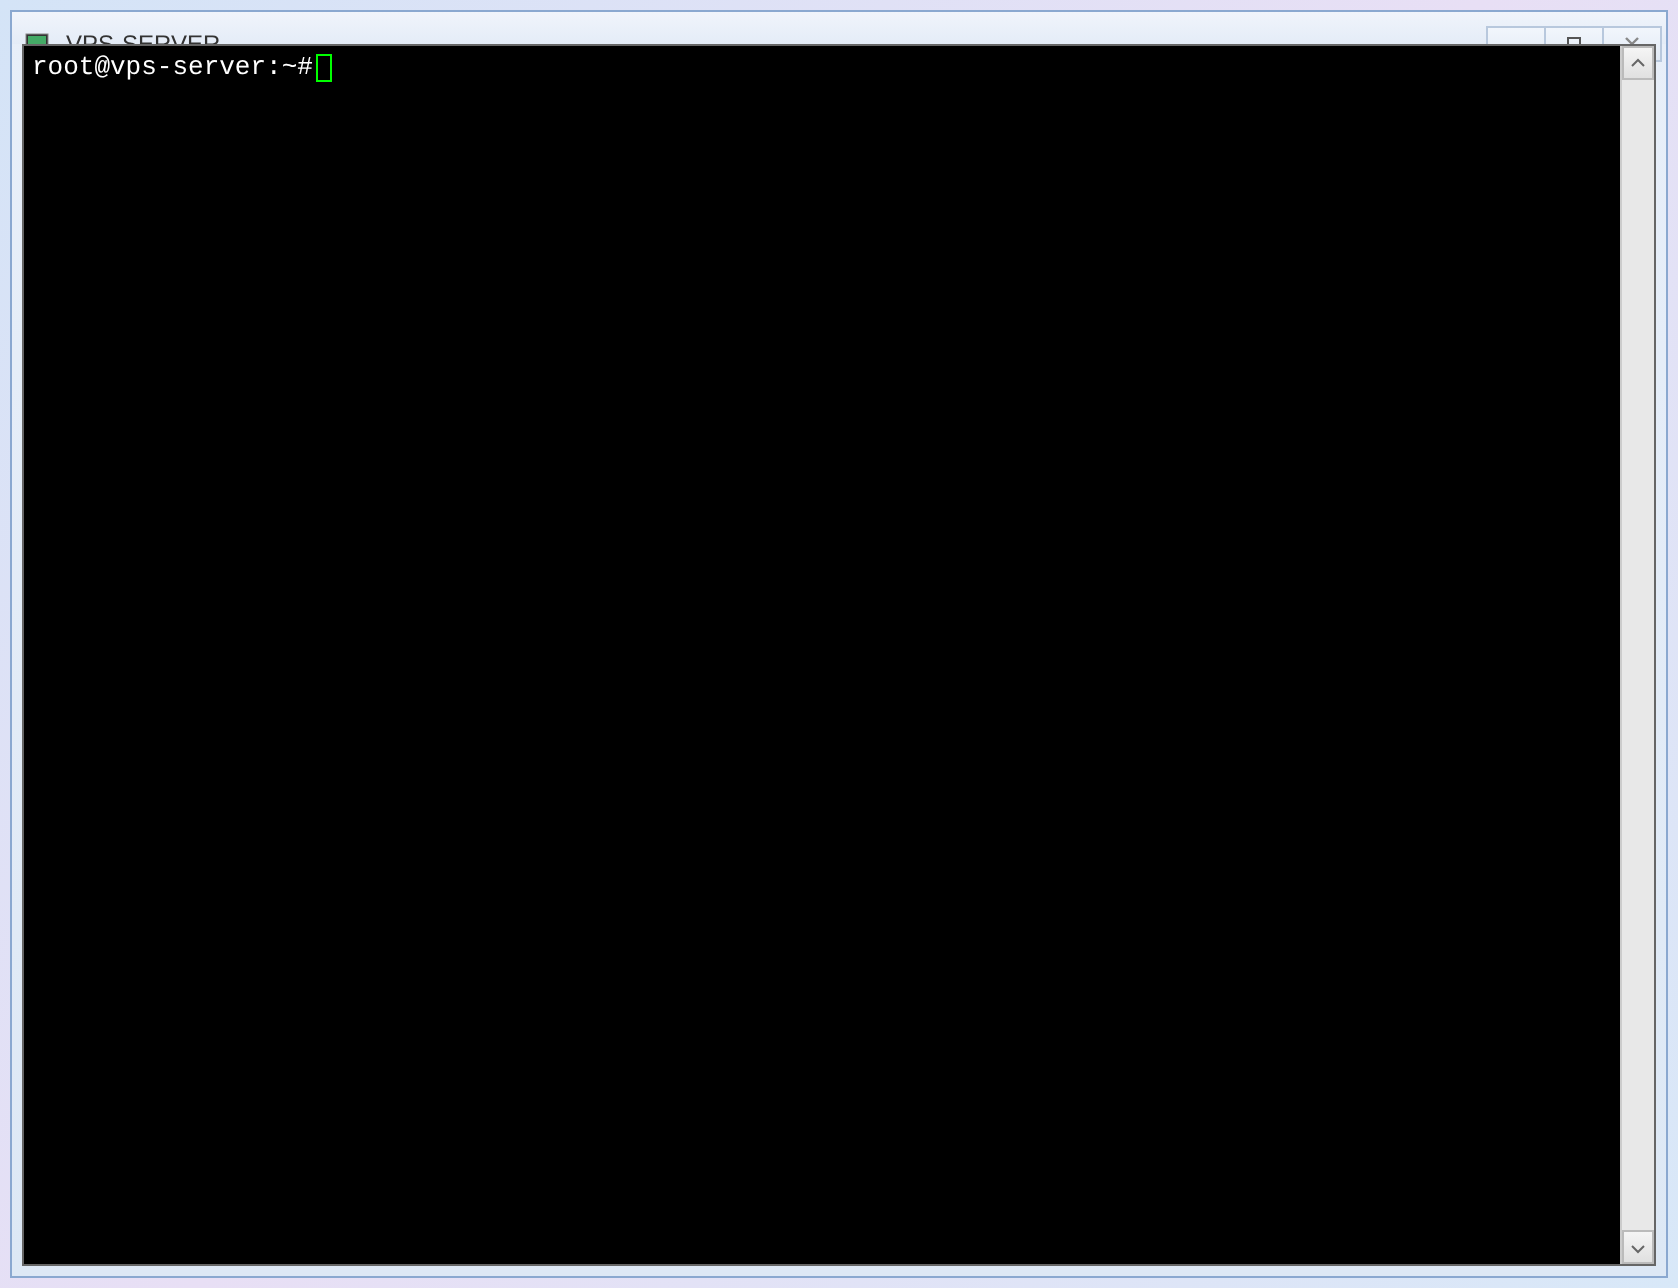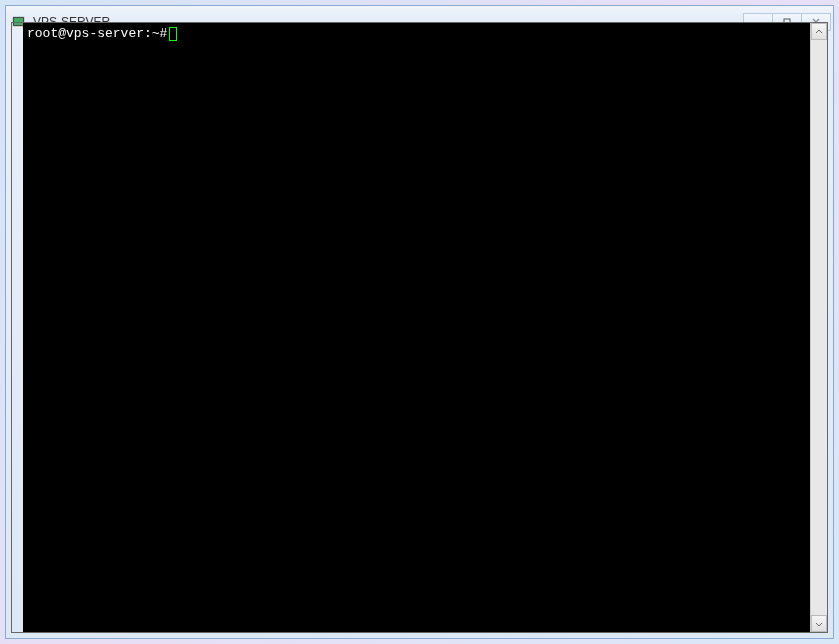--- a/index.html
+++ b/index.html
@@ -61,21 +61,20 @@
     }
     .window-control svg {
       width: 10px;
       height: 10px;
     }
     .terminal-container {
       flex: 1;
       display: flex;
       margin: 0 5px 5px 5px;
       border: 1px solid #666;
-      padding-left: 11px;
     }
     .terminal {
       flex: 1;
       background: #000;
       color: #fff;
       font-family: "Consolas", "Courier New", monospace;
       font-size: 13px;
       padding: 3px 4px;
       overflow: hidden;
       line-height: 15px;

